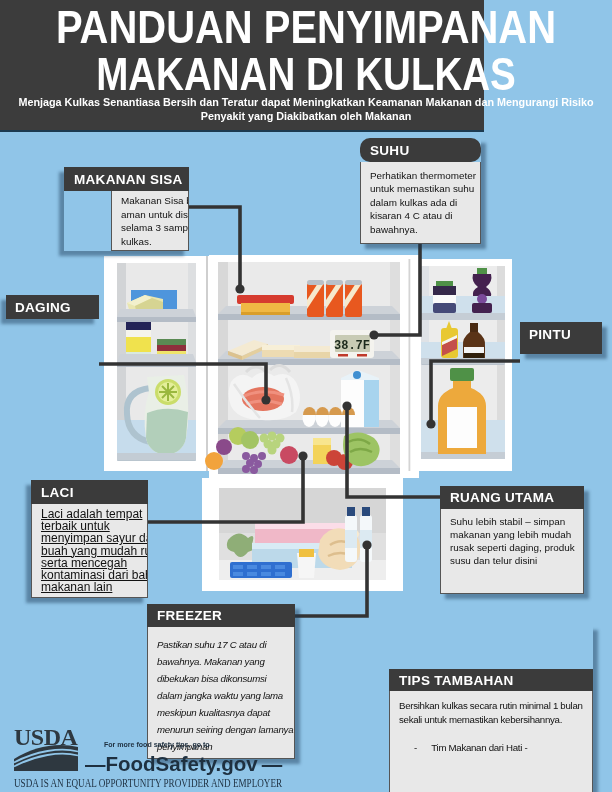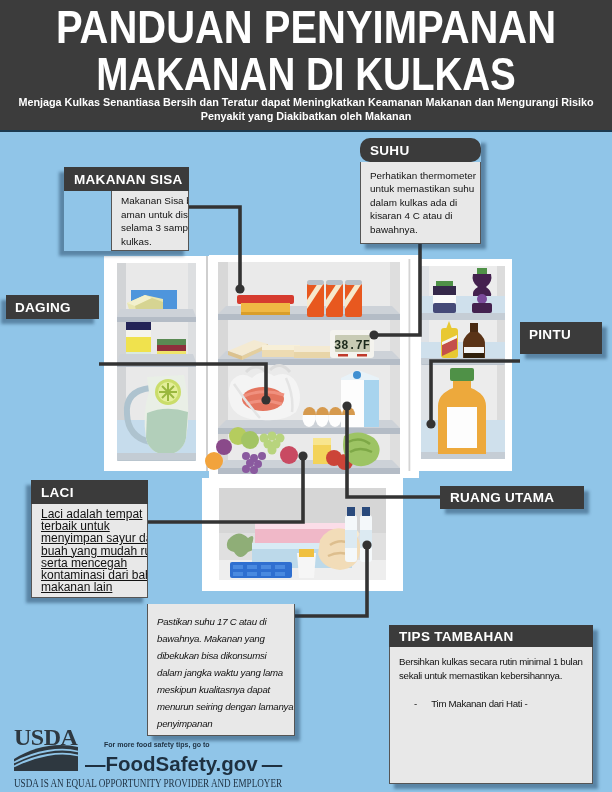--- a/index.html
+++ b/index.html
@@ -1,18 +1,18 @@
 <!DOCTYPE html>
 <html><head>
 <meta charset="utf-8">
 <style>
   html,body{margin:0;padding:0;}
   body{width:612px;height:792px;overflow:hidden;position:relative;
        background:#90c5e8;font-family:"Liberation Sans",sans-serif;}
-  #hdr{position:absolute;left:0;top:0;width:612px;height:132px;background:#3c3c3c;
+  #hdr{position:absolute;left:0;top:0;width:484px;height:132px;background:#3c3c3c;
        border-bottom:2px solid #1c3a50;box-sizing:border-box;}
   #hdr .t1{position:absolute;top:3px;left:0;width:612px;text-align:center;color:#fff;
        font-weight:bold;font-size:47px;line-height:47px;transform:scaleX(.85);}
   #hdr .t2{position:absolute;top:50px;left:0;width:612px;text-align:center;color:#fff;
        font-weight:bold;font-size:47px;line-height:47px;transform:scaleX(.82);}
   #hdr .sub{position:absolute;top:96px;left:0;width:612px;text-align:center;color:#fff;
        font-weight:bold;font-size:10.8px;line-height:13.6px;}
   svg{position:absolute;left:0;top:0;}
   .co{position:absolute;box-sizing:border-box;}
   .coh{background:#3b3b3b;color:#fff;font-weight:bold;font-size:13.5px;
@@ -299,26 +299,28 @@
   <div class="coh" style="padding:5px 0 12px 9px;">PINTU</div>
 </div>
 
 <div class="co shl" style="left:31px;top:480px;width:117px;">
   <div class="coh" style="padding:5px 0 4px 10px;">LACI</div>
   <div class="cob" style="padding:4px 2px 4px 9px;line-height:12.2px;font-size:12px;text-decoration:underline;">Laci adalah tempat<br>terbaik untuk<br>menyimpan sayur dan<br>buah yang mudah rusak<br>serta mencegah<br>kontaminasi dari bahan<br>makanan lain</div>
 </div>
 
 <div class="co shr" style="left:440px;top:486px;width:144px;">
   <div class="coh" style="padding:4px 0 4px 10px;">RUANG UTAMA</div>
+  <div class="cob" style="padding:6px 2px 0 9px;line-height:13px;font-size:9.9px;height:85px;">Suhu lebih stabil – simpan<br>makanan yang lebih mudah<br>rusak seperti daging, produk<br>susu dan telur disini</div>
 </div>
 
 <div class="co shr" style="left:147px;top:604px;width:148px;">
+  <div class="coh" style="padding:4px 0 4px 10px;">FREEZER</div>
   <div class="cob" style="padding:9px 18px 3px 9px;line-height:17px;font-size:9.7px;letter-spacing:-.25px;font-style:italic;">Pastikan suhu 17 C atau di<br>bawahnya. Makanan yang<br>dibekukan bisa dikonsumsi<br>dalam jangka waktu yang lama<br>meskipun kualitasnya dapat<br>menurun seiring dengan lamanya<br>penyimpanan</div>
 </div>
 
 <div class="co shr" style="left:389px;top:625px;width:204px;">
-  <div class="coh" style="padding:4px 0 3px 10px;">TIPS TAMBAHAN</div>
+  <div class="coh" style="padding:4px 0 3px 10px;margin-top:44px;">TIPS TAMBAHAN</div>
   <div class="cob" style="padding:8px 4px 8px 9px;line-height:14px;font-size:9.7px;letter-spacing:-.3px;height:137px;">Bersihkan kulkas secara rutin minimal 1 bulan<br>sekali untuk memastikan kebersihannya.<br><br><span style="padding-left:15px;">-&nbsp;&nbsp;&nbsp;&nbsp;&nbsp;&nbsp;Tim Makanan dari Hati -</span></div>
 </div>
 
 <div class="fsmall">For more food safety tips, go to</div>
 <div class="fbig">—FoodSafety.gov —</div>
 <div class="fserif">USDA IS AN EQUAL OPPORTUNITY PROVIDER AND EMPLOYER</div>
 
 </body></html>

